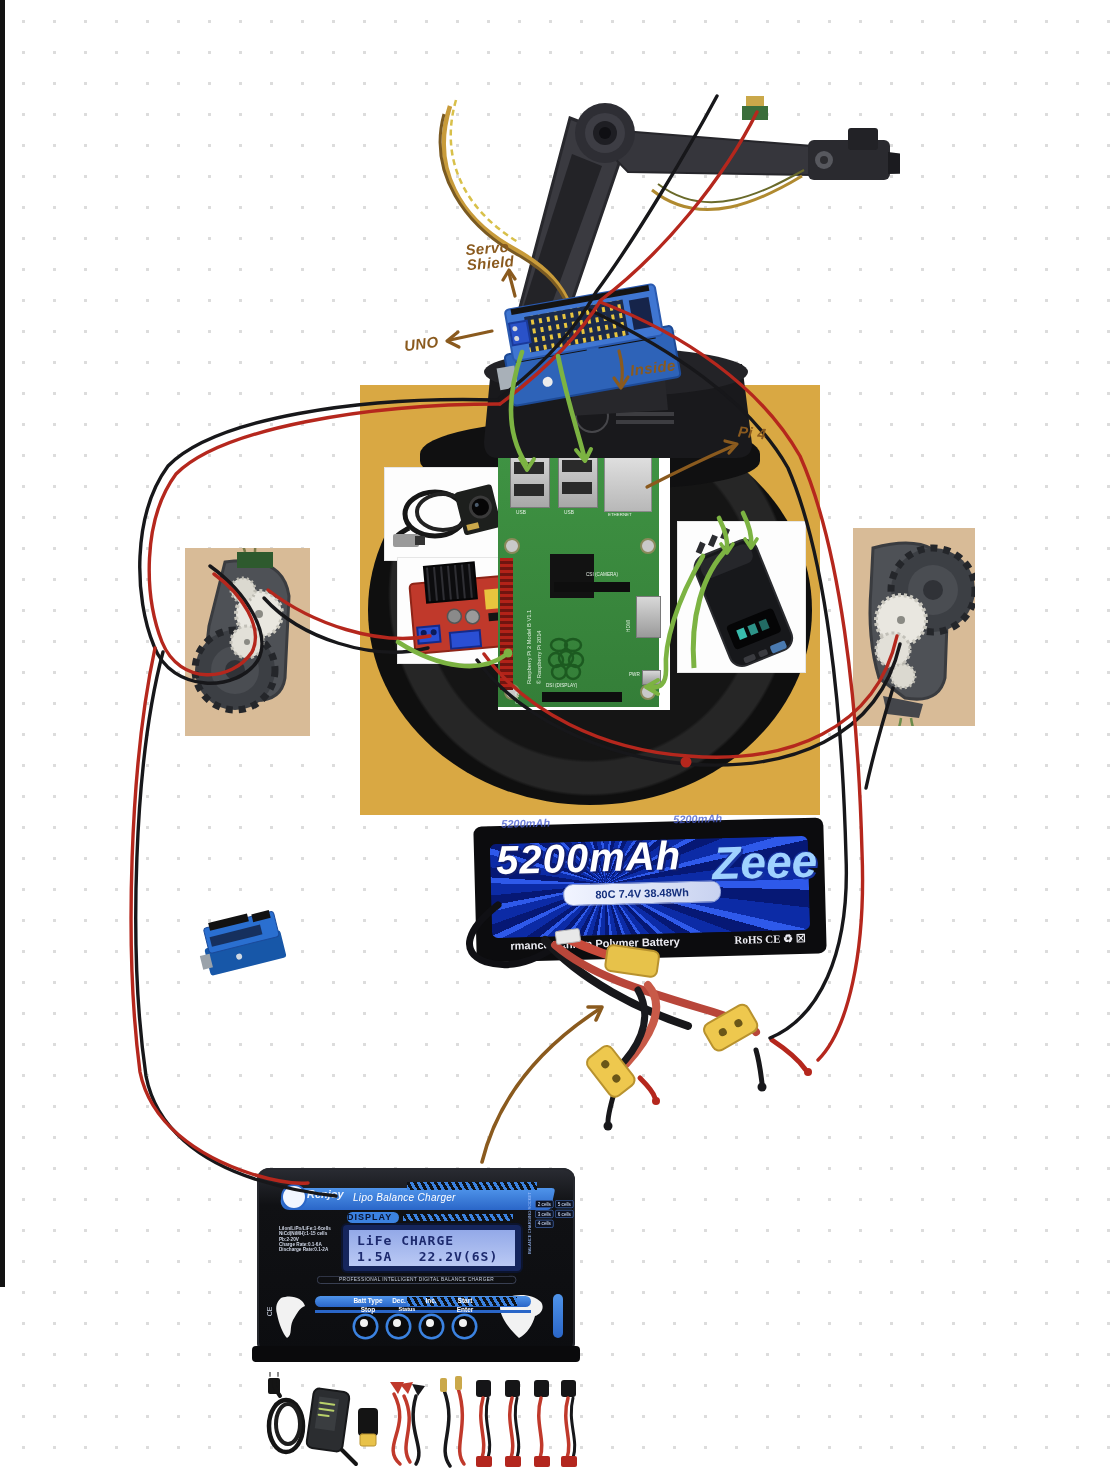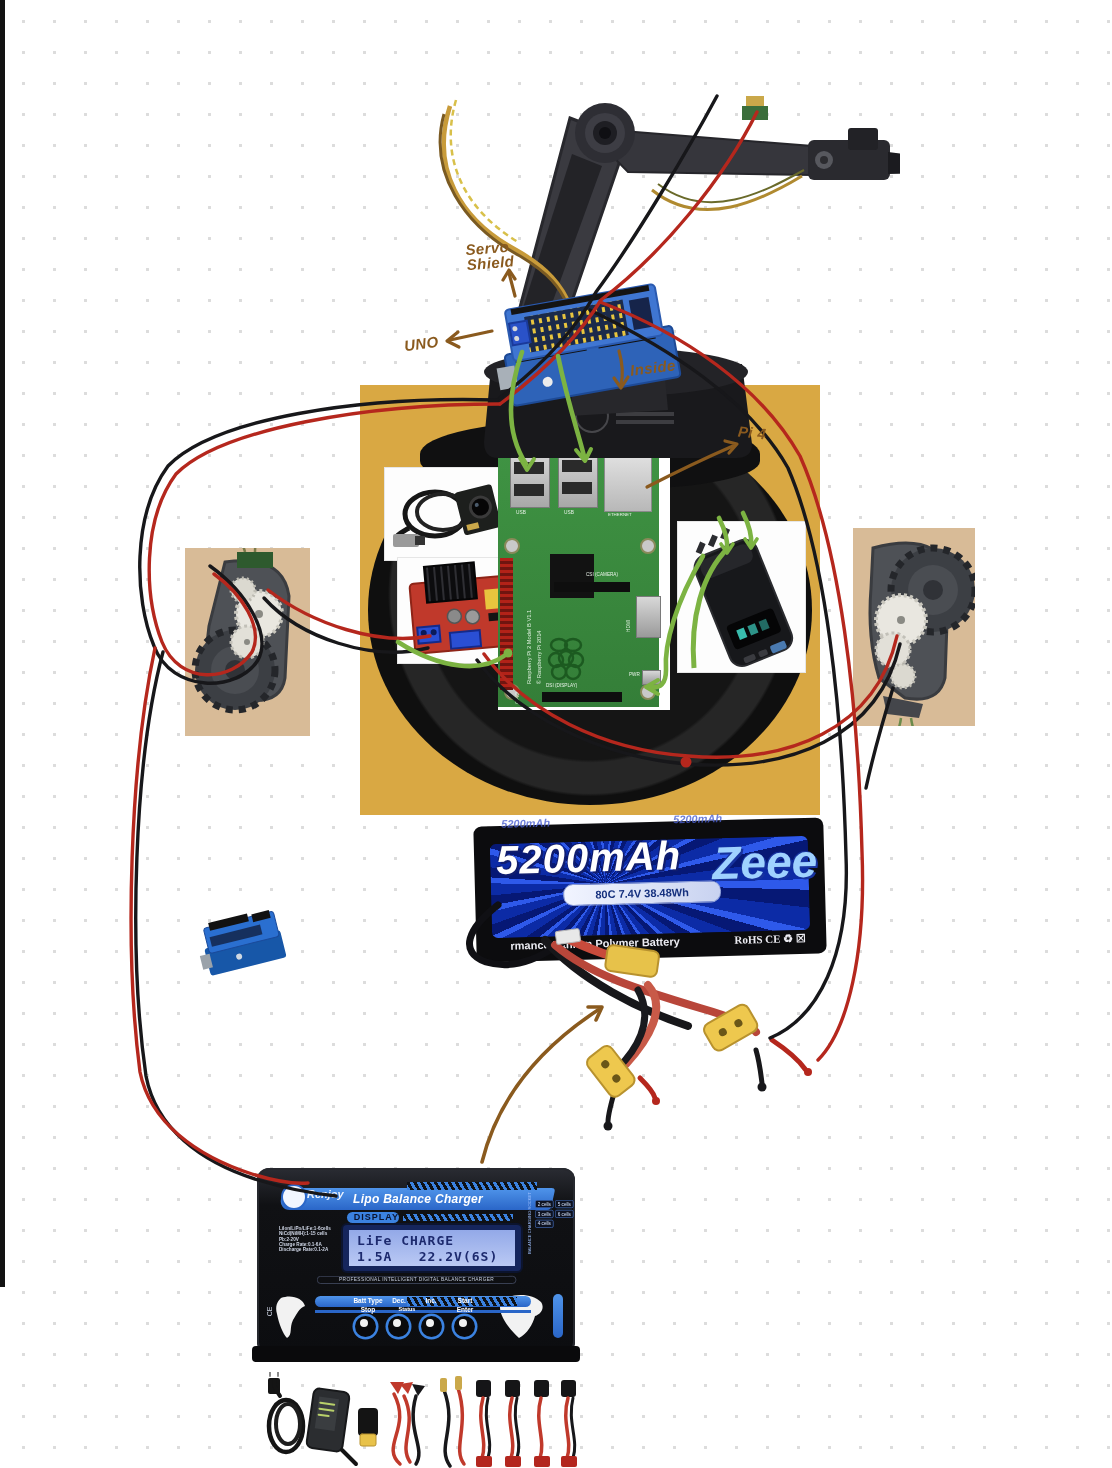--- a/index.html
+++ b/index.html
@@ -38,24 +38,24 @@
        background:linear-gradient(100deg,#f2f5ff,#c8d2f0);border:1px solid #8fa0d8;
        color:#15307e;font-weight:bold;font-size:11px;text-align:center;line-height:20px}
   .zeee{position:absolute;left:238px;top:22px;font-size:46px;font-weight:bold;font-style:italic;color:#9fd2ff;
        text-shadow:2px 2px 0 #16329e,-1px -1px 0 #16329e}
   .batbottom{position:absolute;left:0;top:116px;width:350px;height:26px;color:#ececf2;font-size:11px}
   .batedge{position:absolute;top:-2px;font-size:11px;font-weight:bold;font-style:italic;color:#4a5fd0;opacity:.8}
   
   .chg{left:257px;top:1168px;width:318px;height:196px;z-index:4}
   .chgbody{position:absolute;left:0;top:0;width:318px;height:186px;border-radius:12px;background:linear-gradient(#2a2c33,#101114 20%,#0c0d10);box-shadow:inset 0 0 0 2px #26282e}
   .chgbase{position:absolute;left:-5px;top:178px;width:328px;height:16px;border-radius:4px;background:#0a0a0c}
-  .chgtitle{position:absolute;left:96px;top:24px;width:180px;color:#fff;font-weight:bold;font-size:12px;font-style:italic;letter-spacing:.3px}
+  .chgtitle{position:absolute;left:96px;top:24px;width:180px;color:#fff;font-weight:normal;font-size:10px;font-style:italic;letter-spacing:.3px}
   .band{position:absolute;left:24px;top:20px;width:272px;height:22px;border-radius:12px 4px 4px 12px;background:linear-gradient(#4f94ea,#2a66c8);transform:skewX(-12deg)}
   .hatch{background:repeating-linear-gradient(60deg,#3b82e0 0 3px,#0e1116 3px 6px)}
-  .disp{position:absolute;left:90px;top:44px;width:52px;height:11px;border-radius:6px;background:#3b82e0;color:#0a1430;font-weight:bold;font-size:9px;text-align:right;line-height:11px;letter-spacing:1px}
+  .disp{position:absolute;left:90px;top:44px;width:52px;height:11px;border-radius:6px;background:#3b82e0;color:#0a1430;font-weight:bold;font-size:9px;text-align:left;line-height:11px;letter-spacing:1px}
   .lcdo{position:absolute;left:86px;top:57px;width:178px;height:46px;border-radius:4px;background:#15255c;box-shadow:0 0 0 2px #0c142e}
   .lcdi{position:absolute;left:92px;top:62px;width:166px;height:36px;background:linear-gradient(#93a9e8,#bac9f4);overflow:hidden}
   .lcdt{position:absolute;font-family:"DejaVu Sans Mono",monospace;font-weight:bold;color:#1d2a6e;font-size:13px;white-space:pre;letter-spacing:1px}
   .specs{position:absolute;left:22px;top:58px;width:110px;font-size:8px;line-height:9px;color:#cfd6e6;transform:scale(.58);transform-origin:0 0;font-weight:bold}
   .foot{position:absolute;left:60px;top:108px;width:330px;font-size:8px;color:#c6cede;text-align:center;border:1px solid #55607e;border-radius:6px;padding:1px 0;letter-spacing:.6px;transform:scale(.6);transform-origin:0 0}
   .sock{position:absolute;left:270px;top:86px;font-size:7px;color:#9fc0ff;white-space:nowrap;transform:rotate(-90deg) scale(.6);transform-origin:0 0}
   .cellcol{position:absolute;top:32px;width:30px;transform:scale(.62);transform-origin:0 0}
   .cell{border:1px solid #4a7ad0;border-radius:3px;color:#d6e4ff;font-size:7.5px;text-align:center;margin-bottom:3px;padding:1px 0;background:#0d1220;white-space:nowrap}
   .ctl{position:absolute;left:0;top:122px;width:318px;height:56px}
   .ribbon{position:absolute;left:58px;top:6px;width:216px;height:11px;border-radius:6px;background:linear-gradient(#4f94ea,#2a66c8)}

